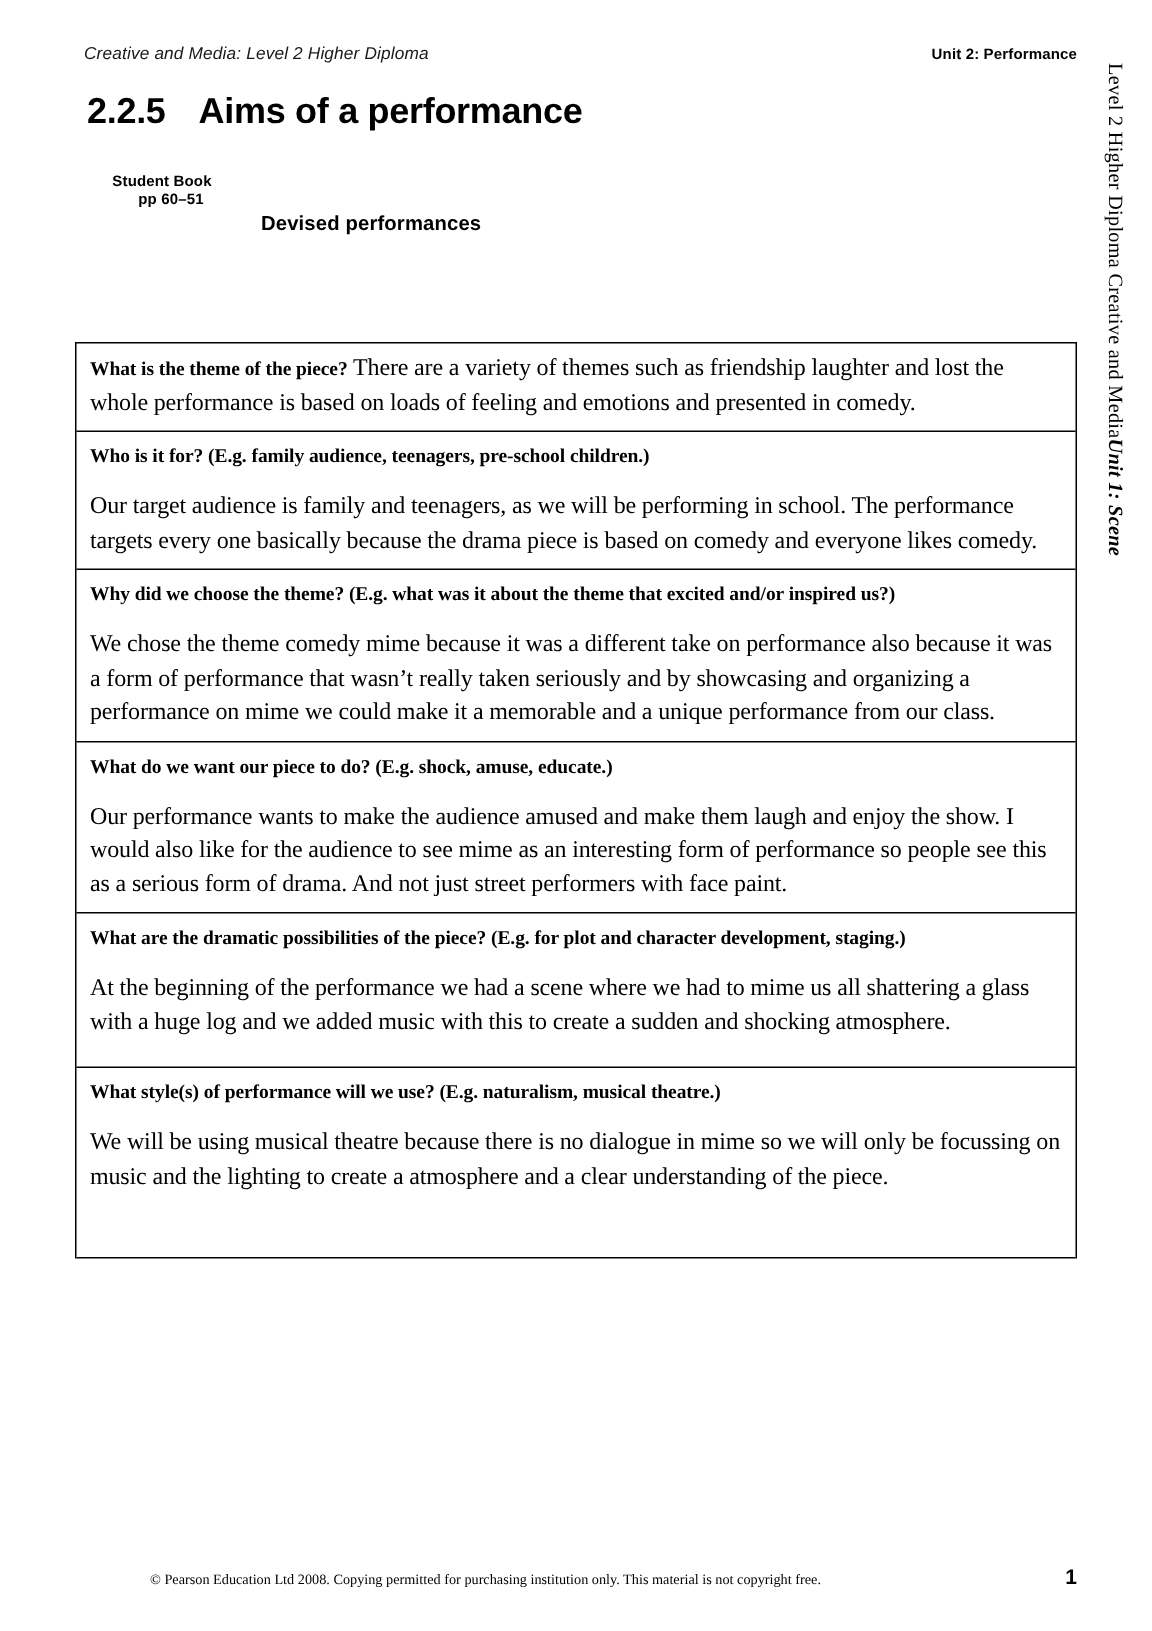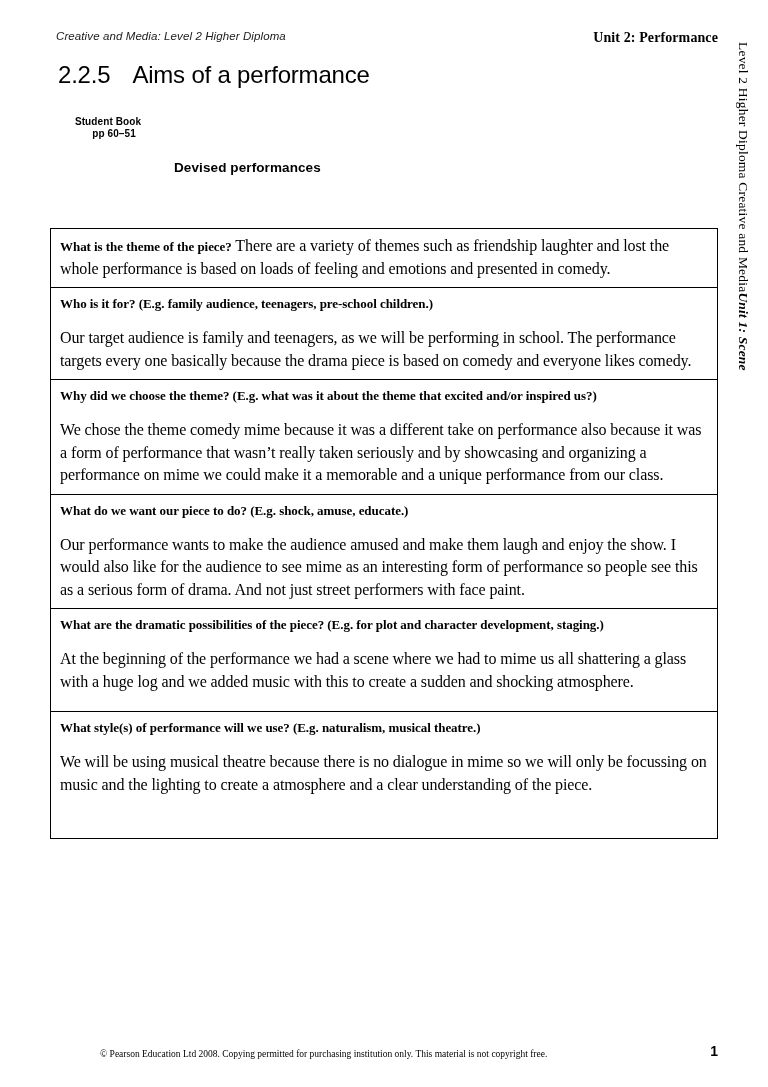--- a/index.html
+++ b/index.html
@@ -24,46 +24,46 @@
   }
 
   
   .header {
     position: absolute;
     left: 56px;
     top: 30px;
     width: 662px;
     display: flex;
     justify-content: space-between;
-    align-items: flex-start;
+    align-items: flex-end;
   }
   .header-left {
     font-family: "Liberation Sans", "DejaVu Sans", sans-serif;
     font-style: italic;
     font-size: 11.5px;
     letter-spacing: .1px;
     color: #1a1a1a;
   }
   .header-right {
-    font-family: Liberation Serif, serif;
-    font-weight: bold;
-    font-size: 14px;
+    font-family: Liberation Sans, sans-serif;
+    font-weight: bold;
+    font-size: 10px;
     letter-spacing: .1px;
     color: #000;
   }
 
   
   .title-row {
     position: absolute;
     left: 58px;
     top: 61px;
     display: flex;
     align-items: baseline;
     font-family: "Liberation Sans", "DejaVu Sans", sans-serif;
-    font-weight: normal;
+    font-weight: bold;
     font-size: 24px;
     letter-spacing: -0.2px;
   }
   .title-num { margin-right: 22px; }
 
   
   .margin-note {
     position: absolute;
     left: 56px;
     top: 116px;
@@ -74,21 +74,21 @@
     font-size: 10px;
     line-height: 12px;
     letter-spacing: .1px;
   }
   .margin-note .l2 { display: block; padding-left: 12px; }
 
   
   .intro {
     position: absolute;
     left: 174px;
-    top: 160px;
+    top: 141px;
     width: 546px;
   }
   .intro-heading {
     font-family: "Liberation Sans", "DejaVu Sans", sans-serif;
     font-weight: bold;
     font-size: 13.5px;
     letter-spacing: .1px;
     margin-bottom: 18px;
   }
   .intro-body {

